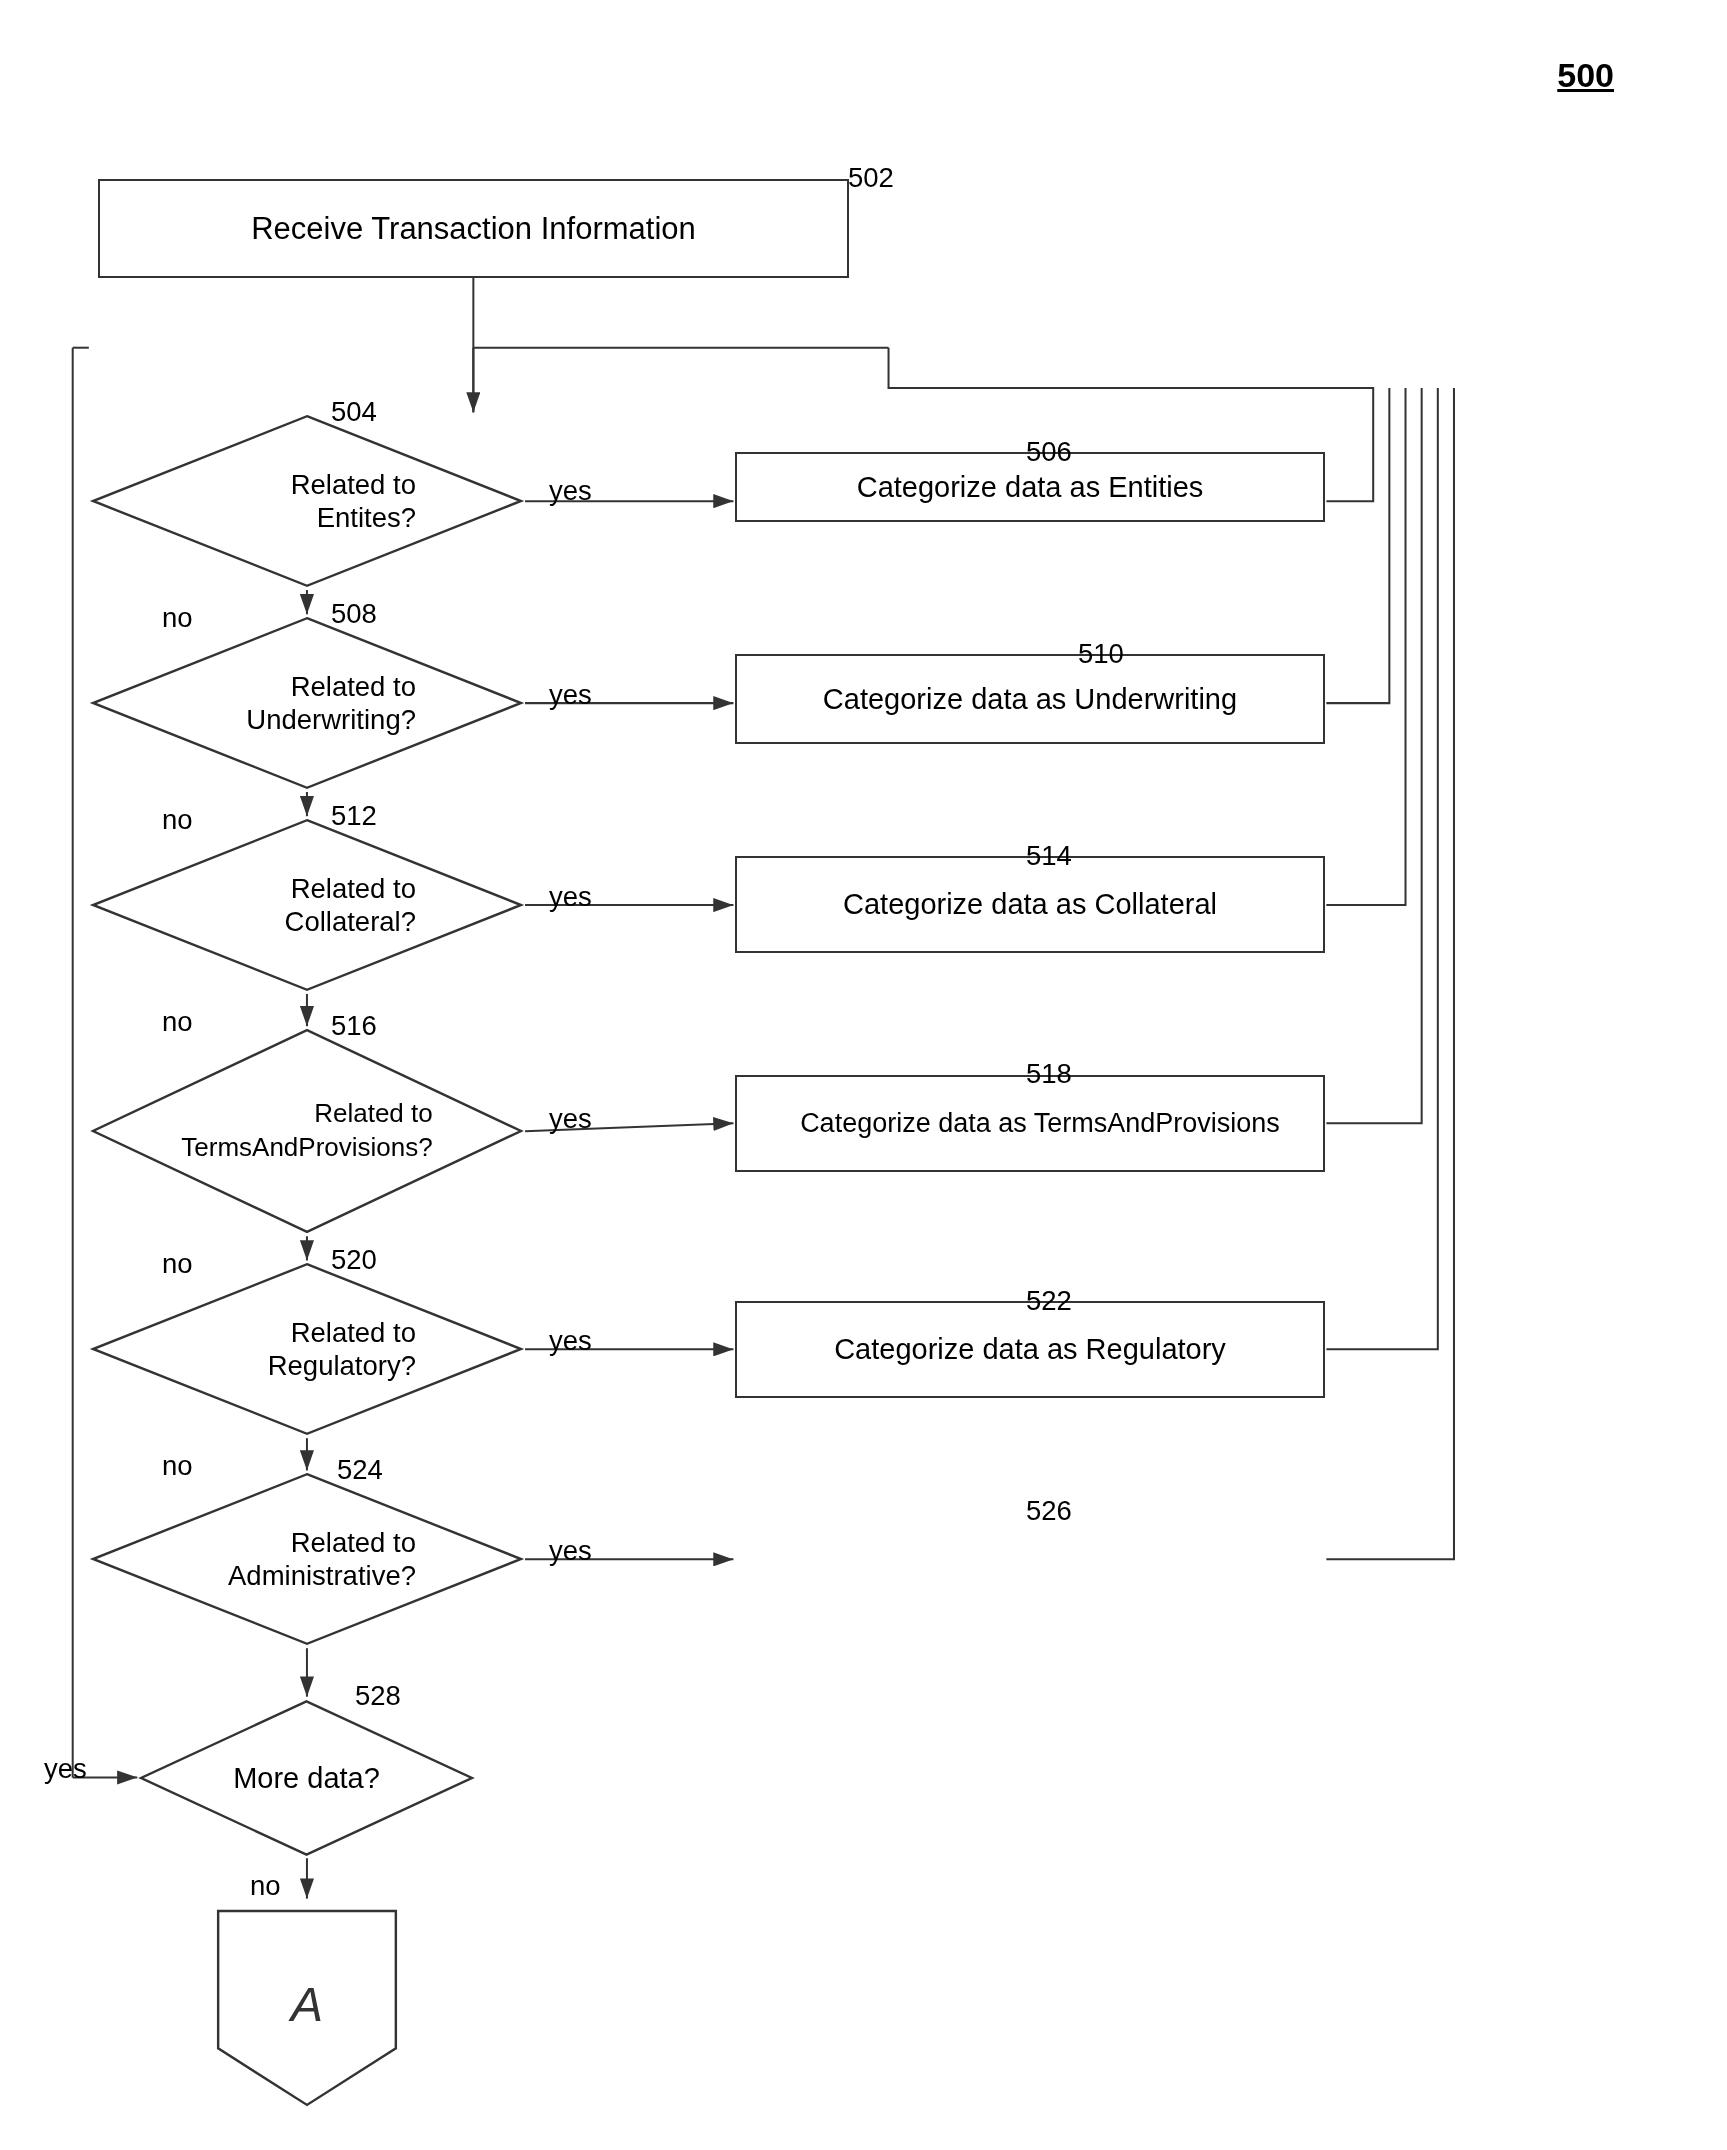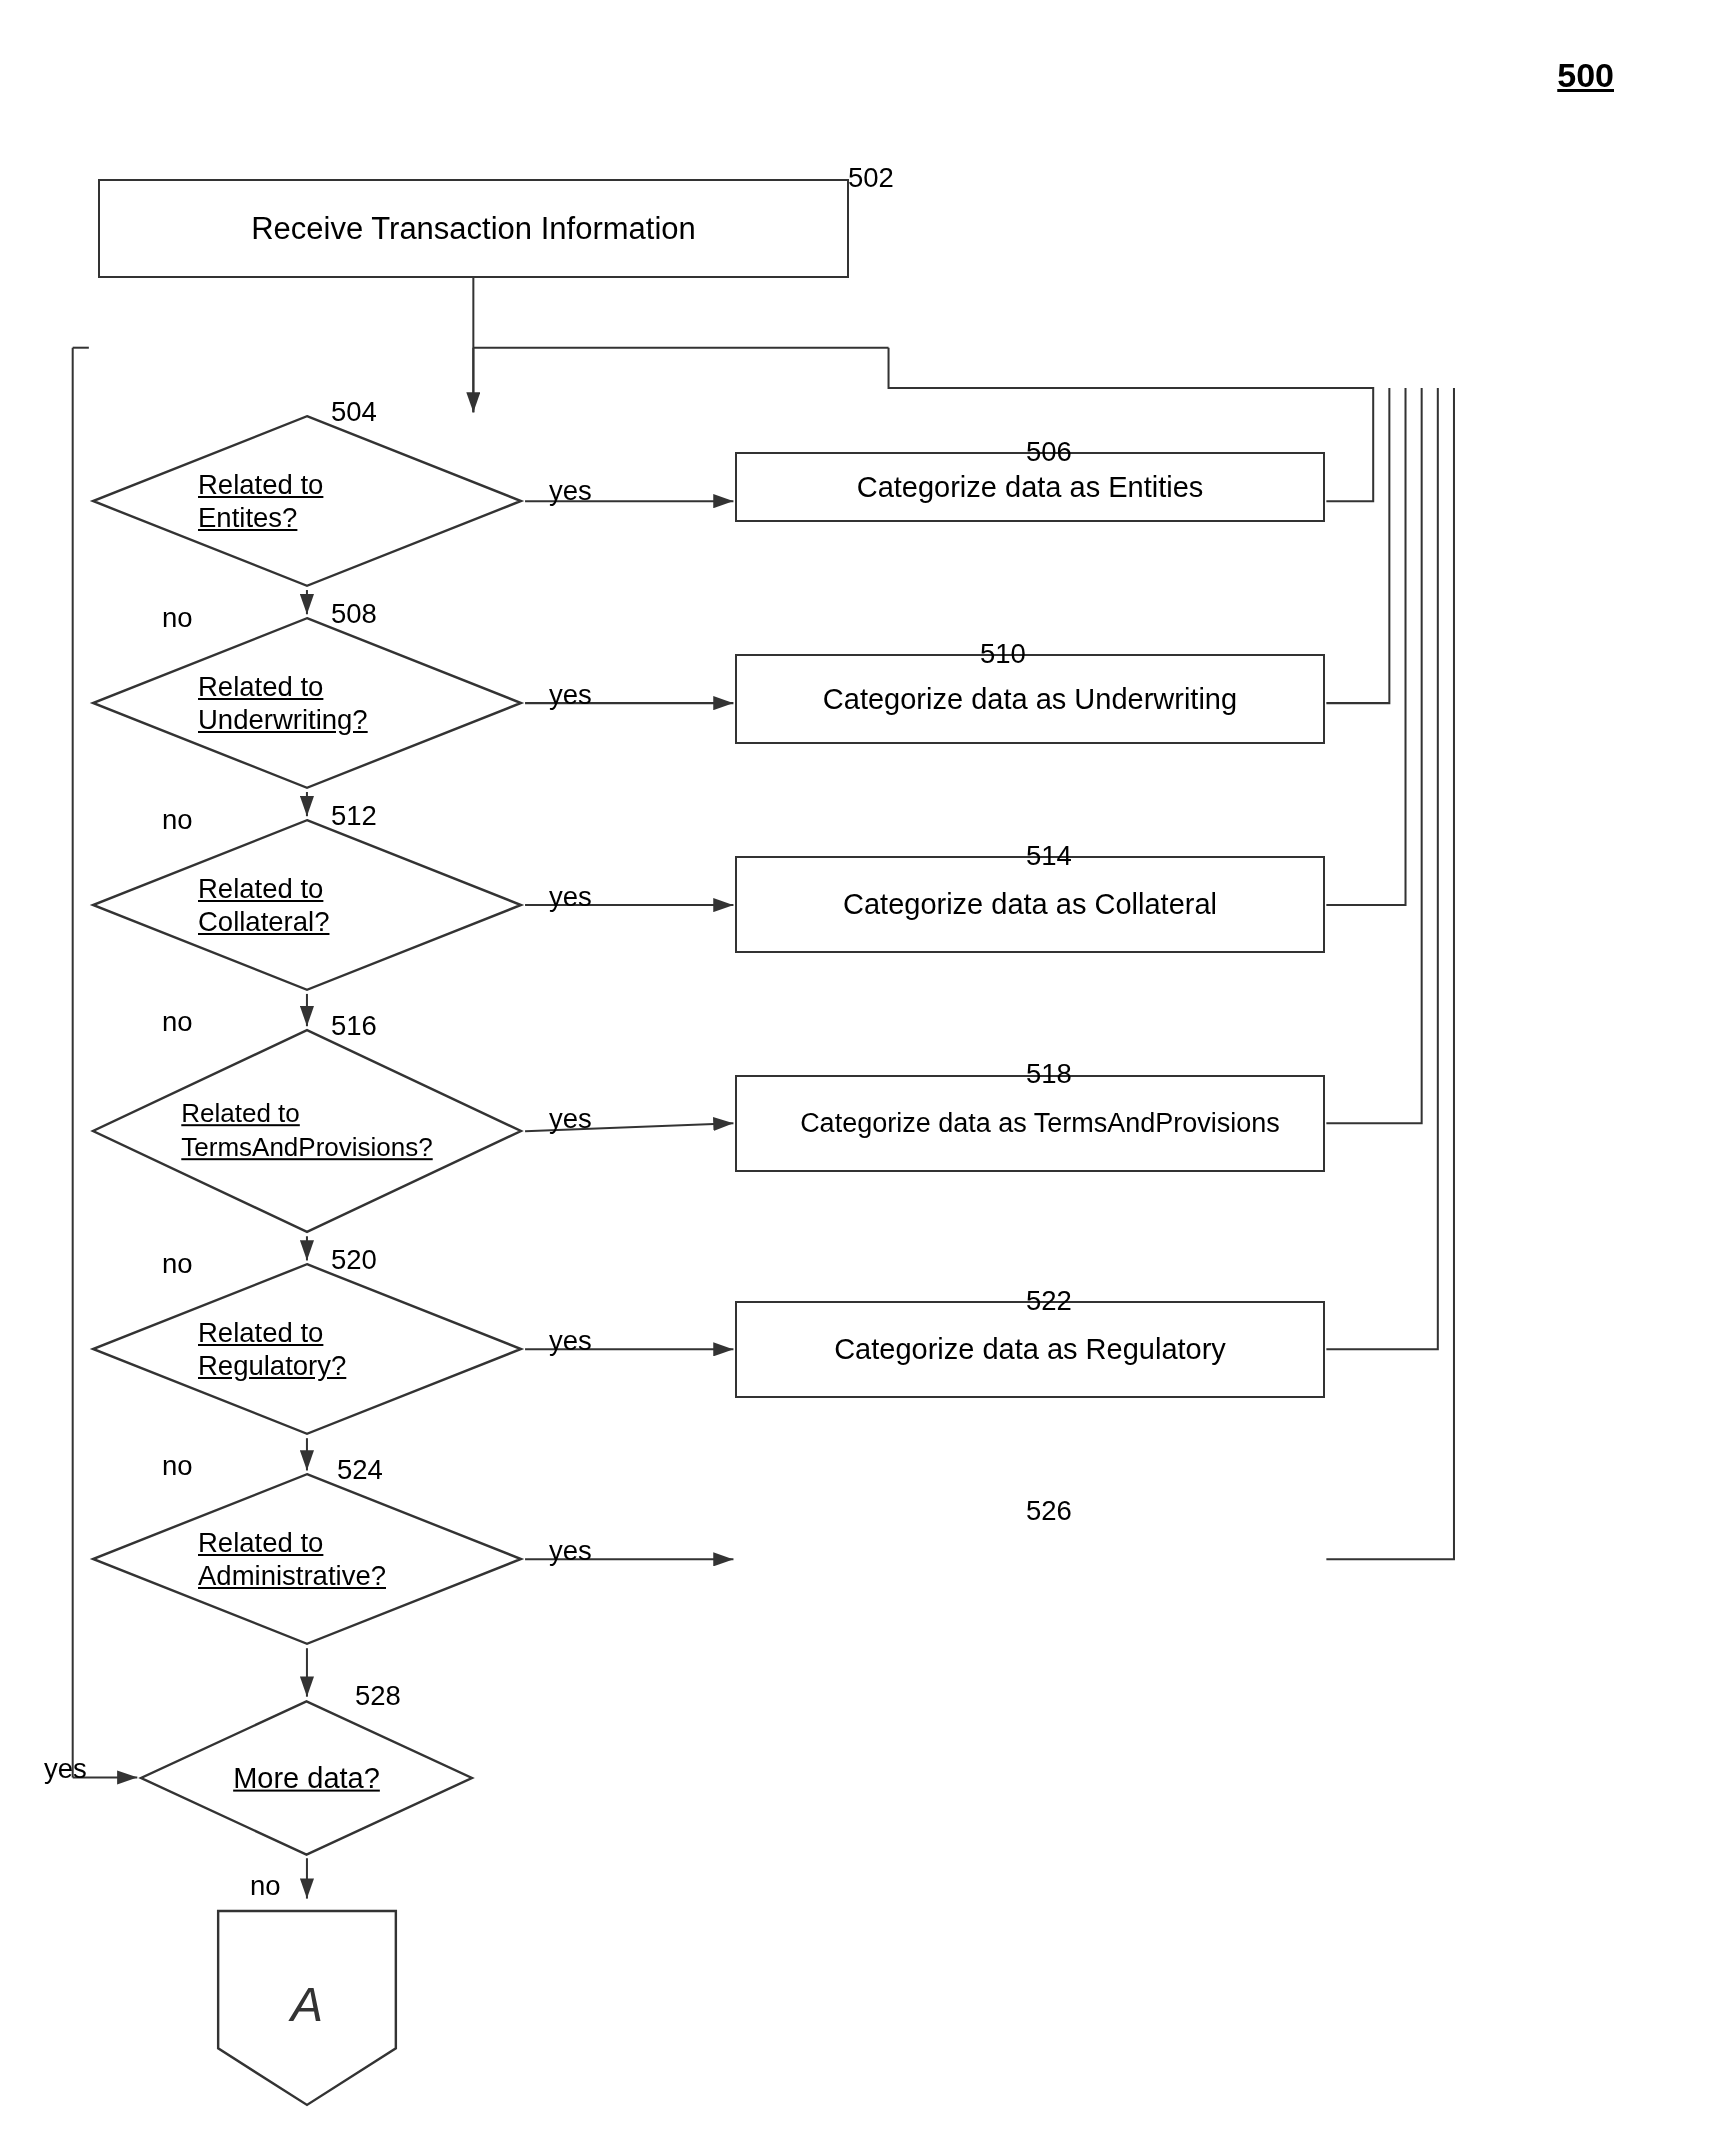--- a/index.html
+++ b/index.html
@@ -46,25 +46,24 @@
     }
     .diamond-container svg {
       display: block;
     }
     .diamond-label {
       position: absolute;
       top: 50%;
       left: 50%;
       transform: translate(-50%, -50%);
       font-size: 27.5px;
-      text-align: left;
+      text-align: right;
       font-family: Arial, sans-serif;
       pointer-events: none;
       line-height: 1.2;
-      text-decoration: underline;
     }
     
     .step-num {
       position: absolute;
       font-size: 27.5px;
       font-family: Arial, sans-serif;
     }
     
     .branch-label {
       position: absolute;
@@ -182,21 +181,21 @@
     </svg>
     <div class="diamond-label">
       <span>Related to Underwriting?</span>
     </div>
   </div>
   <div class="step-num" style="left:331px; top:598px;">508</div>
 
   <div class="rect-box" style="left:735px; top:654px; width:590px; height:90px;">
     <span>Categorize data as Underwriting</span>
   </div>
-  <div class="step-num" style="left:980px; top:638px;">510</div>
+  <div class="step-num" style="left:1078px; top:638px;">510</div>
 
   <div class="branch-label" style="left:549px; top:679px;">yes</div>
 
   <div class="branch-label" style="left:162px; top:804px;">no</div>
 
   <div class="diamond-container" style="left:89px; top:816px; width:436px; height:178px;">
     <svg width="436" height="178" viewBox="0 0 540 220">
       <polygon points="270,5 535,110 270,215 5,110" fill="white" stroke="#333" stroke-width="3"></polygon>
     </svg>
     <div class="diamond-label">

